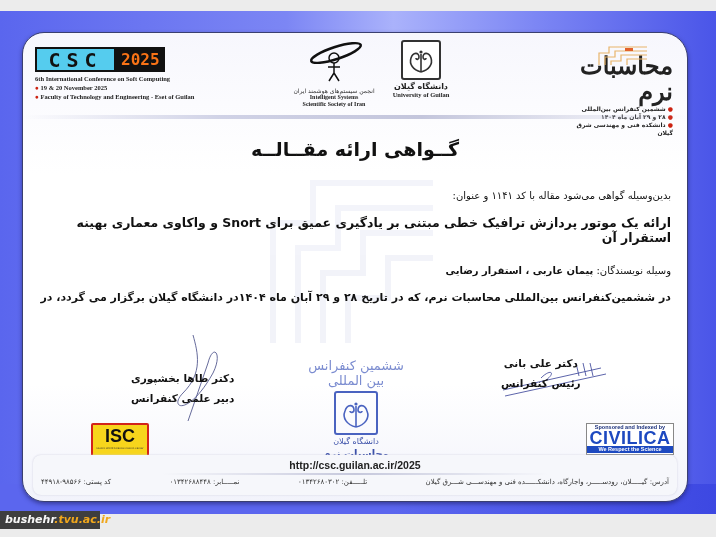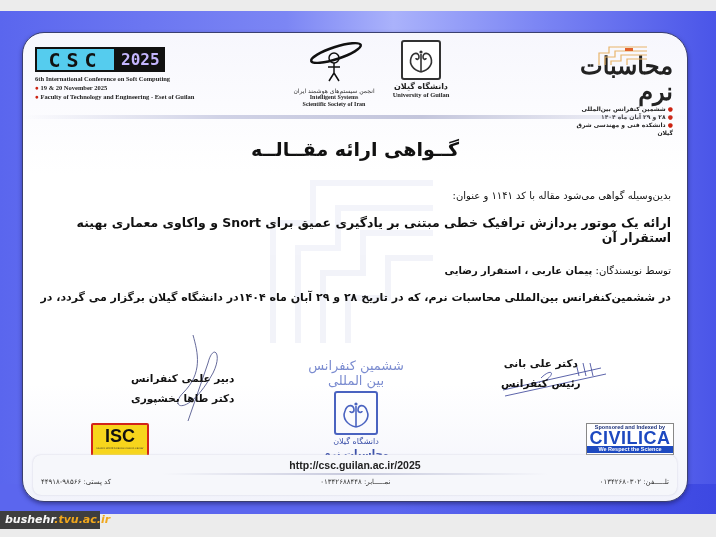--- a/index.html
+++ b/index.html
@@ -31,21 +31,21 @@
   
   .csc { position:absolute; left:12px; top:14px; }
   .csc-logo { display:flex; align-items:flex-end; }
   .csc-letters {
     background:#55ccee; border:2px solid #111; height:21px; width:77px;
     display:flex; align-items:center; justify-content:center;
     font-family:"DejaVu Sans Mono", monospace; font-weight:bold; font-size:20px;
     letter-spacing:6px; color:#111;
   }
   .csc-year {
-    background:#111; color:#c4b5fd; font-family:"DejaVu Sans Mono", monospace;
+    background:#111; color:#f97316; font-family:"DejaVu Sans Mono", monospace;
     font-weight:bold; font-size:16px; height:21px; line-height:21px; padding:0 3px; border:2px solid #111;
   }
   .csc-lines { font-family:"Liberation Serif", serif; font-weight:bold; font-size:6.5px; color:#222; margin-top:2px; line-height:9px; }
   .csc-lines .dot { color:#c21; }
   
   .iss { position:absolute; left:265px; top:8px; width:92px; text-align:center; }
   .iss-mark { width:60px; height:42px; margin:0 auto; position:relative; }
   .iss-text { font-family:"Liberation Serif", serif; font-weight:bold; font-size:6px; color:#222; line-height:7px; }
   .iss-fa { font-size:6px; color:#333; font-family:"DejaVu Sans", sans-serif; }
   .guilan { position:absolute; left:356px; top:7px; width:84px; text-align:center; }
@@ -166,31 +166,31 @@
     <div class="moh-line"><span class="dot">● </span><span>۲۸ و ۲۹ آبان ماه ۱۴۰۴</span></div>
     <div class="moh-line"><span class="dot">● </span><span>دانشکده فنی و مهندسی شرق گیلان</span></div>
   </div>
 
   <div class="hdr-rule"></div>
 
   <div class="cert-title">گــواهی ارائه مقــالــه</div>
   <div class="intro rtl">بدین‌وسیله گواهی می‌شود مقاله با کد ۱۱۴۱ و عنوان:</div>
   <div class="paper-title rtl">ارائه یک موتور پردازش ترافیک خطی مبتنی بر یادگیری عمیق برای Snort و واکاوی معماری بهینه استقرار آن</div>
   <div class="authors rtl">
-    <span>توسط نویسندگان:</span>
+    <span>وسیله نویسندگان:</span>
     <b>پیمان عاربی ، استقرار رضایی</b>
   </div>
   <div class="line1 rtl">در ششمین‌کنفرانس بین‌المللی محاسبات نرم، که در تاریخ ۲۸ و ۲۹ آبان ماه ۱۴۰۴در دانشگاه گیلان برگزار می گردد، در</div>
 
   <svg class="sig-scribble" style="left:130px;top:300px" width="90" height="90" viewBox="0 0 90 90">
     <path d="M40 2 C45 20 50 40 30 60 C15 75 35 85 60 40 C70 20 60 10 55 30 L35 88" fill="none" stroke="#555a90" stroke-width="0.9"></path>
   </svg>
   <div class="sig-left">
+    <div>دکتر طاها بخشپوری</div>
     <div>دبیر علمی کنفرانس</div>
-    <div>دکتر طاها بخشپوری</div>
   </div>
 
   <svg class="sig-scribble" style="left:478px;top:325px" width="110" height="40" viewBox="0 0 110 40">
     <path d="M2 32 L100 10 M4 38 L105 16 M40 20 C50 10 55 15 45 22 M75 5 L78 18 M82 5 L85 18 M89 5 L92 18" fill="none" stroke="#4a52a0" stroke-width="0.9"></path>
   </svg>
   <div class="sig-right">
     <div>دکتر علی بانی</div>
     <div>رئیس کنفرانس</div>
   </div>
 
@@ -217,20 +217,21 @@
   <div class="civ">
     <div class="civ-top">Sponsored and Indexed by</div>
     <div class="civ-main">CIVILICA</div>
     <div class="civ-bot">We Respect the Science</div>
   </div>
 
   <div class="footer">
     <div class="url">http://csc.guilan.ac.ir/2025</div>
     <div class="url-rule"></div>
     <div class="addr">
+      <span>آدرس: گیـــــلان، رودســـــر، واجارگاه، دانشکــــــده فنی و مهندســـی شـــرق گیلان</span>
       <span>تلـــــفن: ۰۱۳۴۲۶۸۰۳۰۲</span>
       <span>نمـــــابر: ۰۱۳۴۲۶۸۸۴۴۸</span>
       <span>کد پستی: ۹۸۵۶۶-۴۴۹۱۸</span>
     </div>
   </div>
 </div>
 
 <div class="tag">
   <span class="a">bushehr</span><span class="b">.tvu.ac.ir</span>
 </div>

